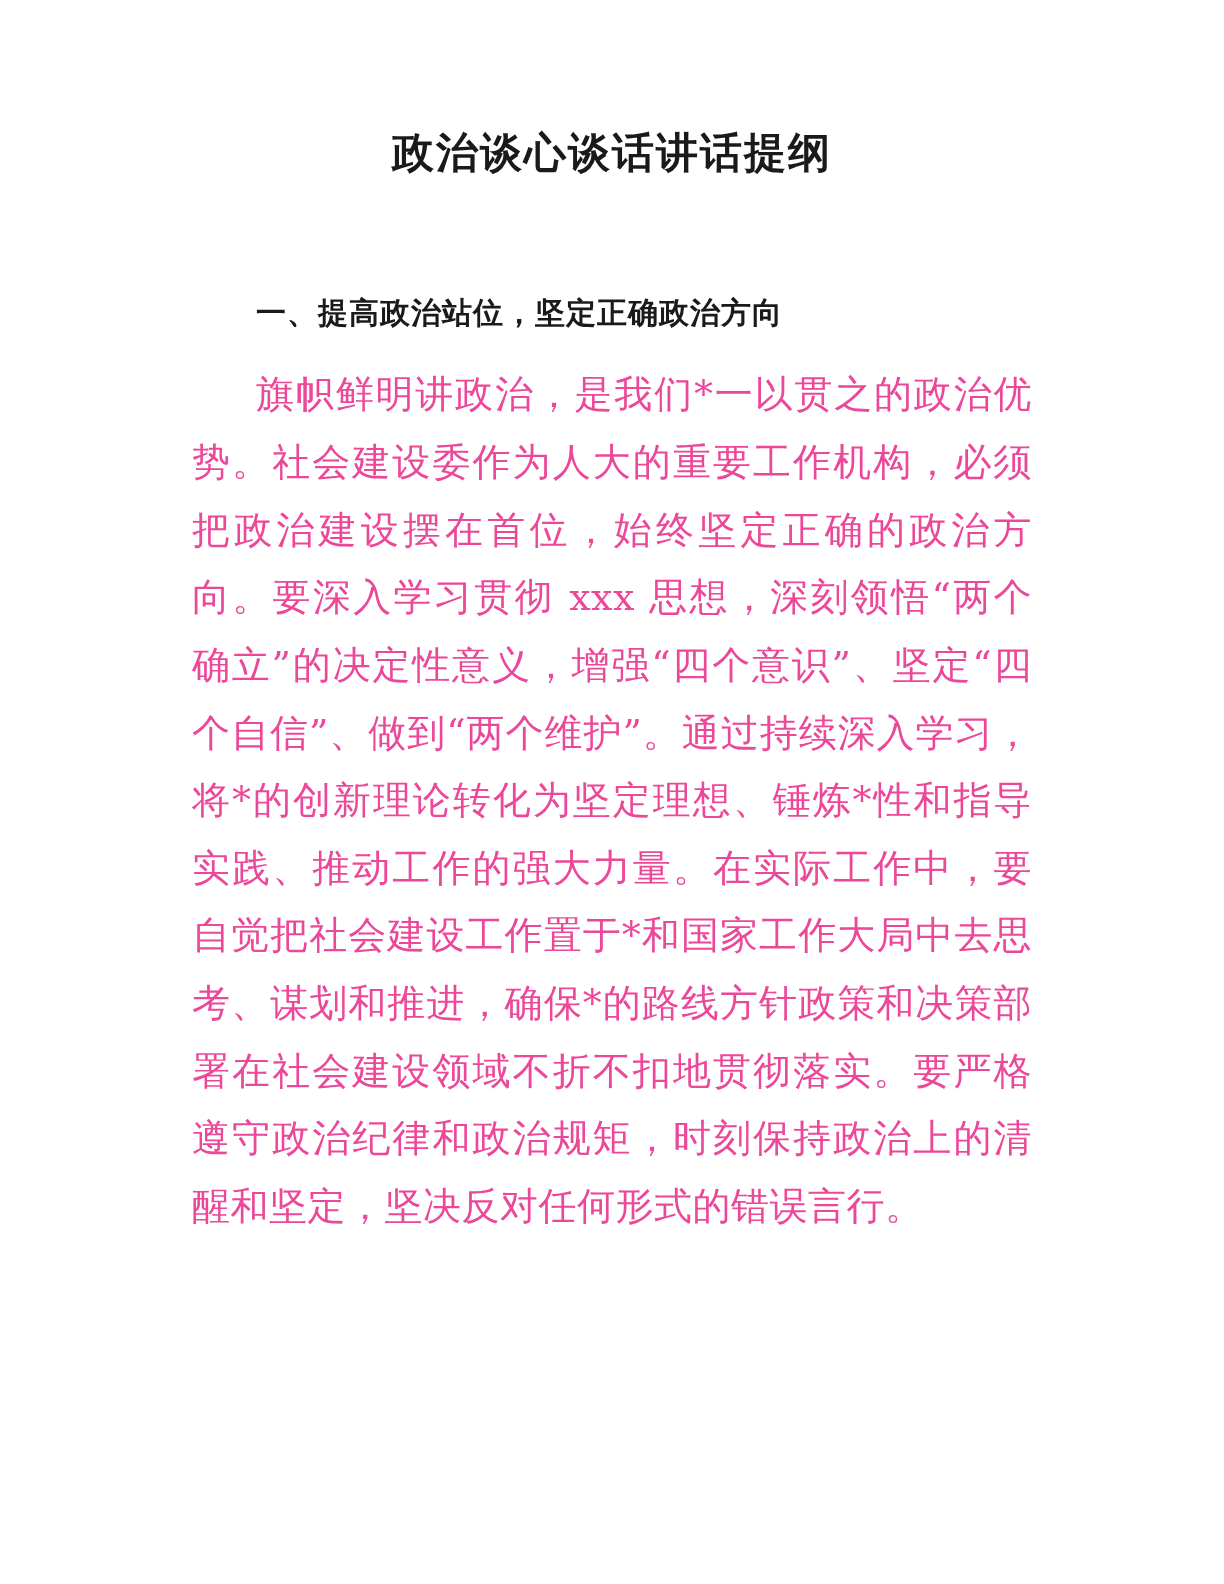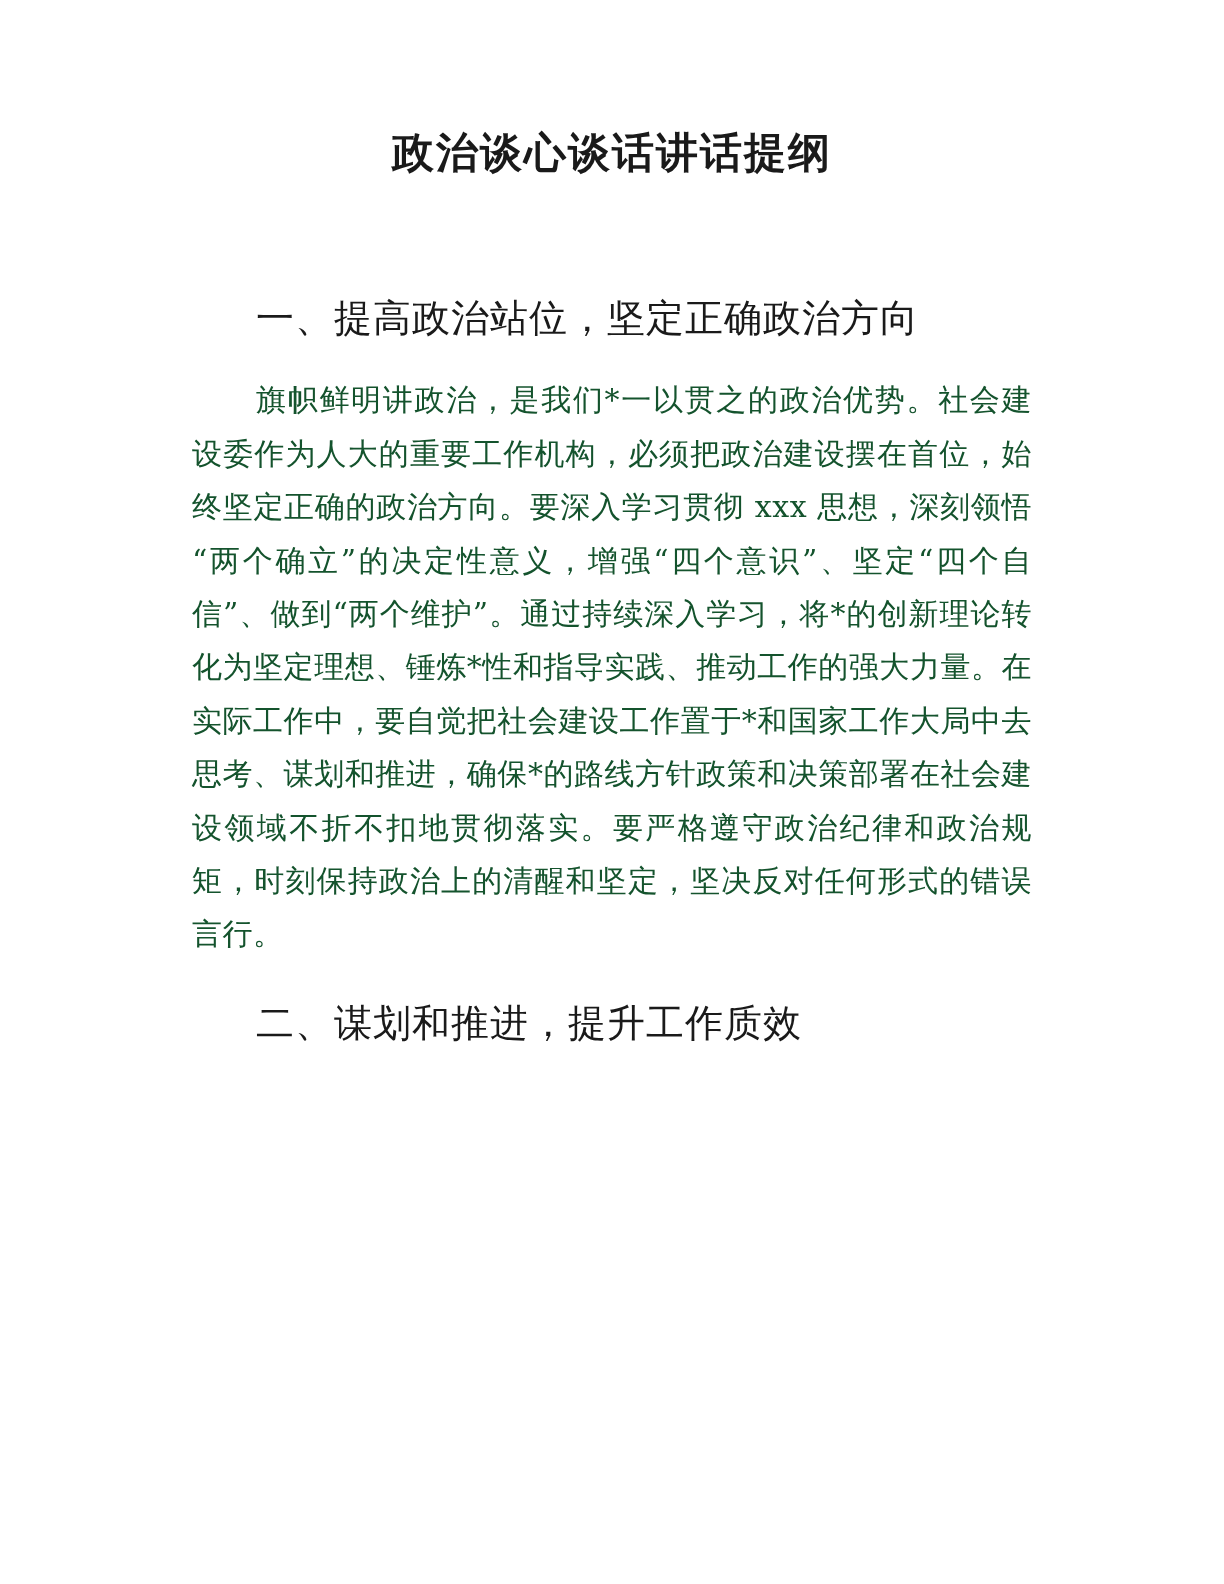--- a/index.html
+++ b/index.html
@@ -33,36 +33,36 @@
     font-size: 42px;
     letter-spacing: 2px;
     line-height: 1.2;
     color: #1a1a1a;
   }
   .section {
     margin-top: 0;
   }
   .section-heading {
     font-family: "DejaVu Sans", "Liberation Sans", sans-serif;
-    font-weight: normal;
-    font-size: 38px;
+    font-weight: bold;
+    font-size: 30px;
     letter-spacing: 1px;
     color: #1a1a1a;
     text-indent: 64px;
     line-height: 1.5;
   }
   .h1-spacer { height: 112px; }
   .body-text {
     font-family: "DejaVu Serif", "Liberation Serif", serif;
-    font-size: 30px;
+    font-size: 38px;
     line-height: 1.78;
     text-align: justify;
     text-justify: inter-ideograph;
     text-indent: 64px;
-    color: #14532d;
+    color: #ec4899;
     letter-spacing: 0.5px;
   }
   .gap-after-heading { height: 26px; }
   .gap-before-heading { height: 34px; }
 </style>
 </head>
 <body>
 
 <div class="page">
   <div class="content">

